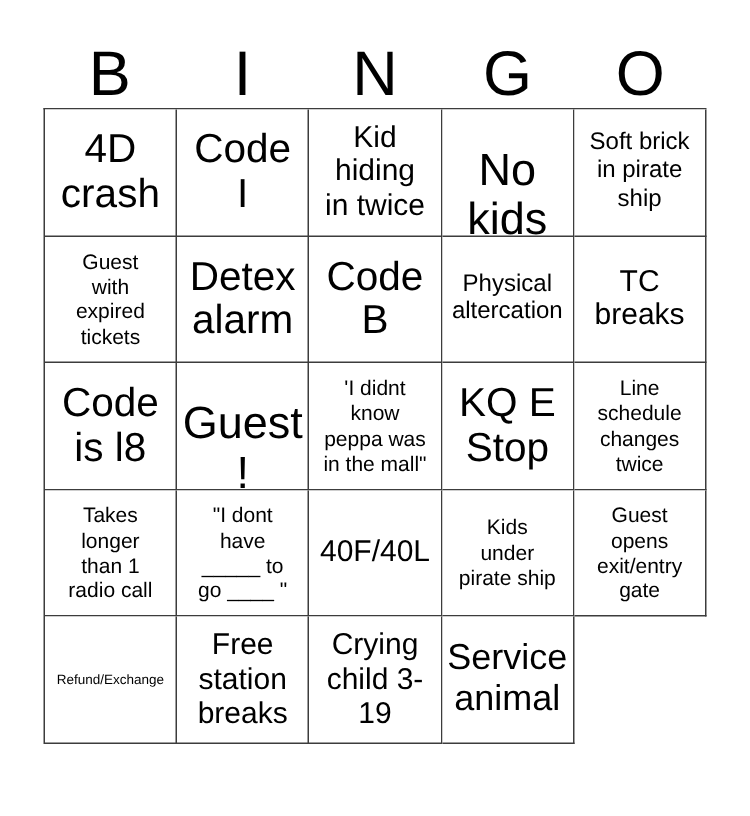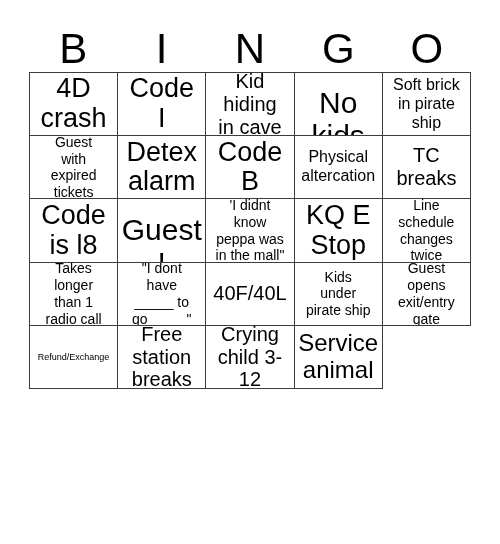--- a/index.html
+++ b/index.html
@@ -44,21 +44,21 @@
     letter-spacing: 0;
     padding-bottom: 2px;
   }
 
   
   #grid {
     position: absolute;
     left: 29px;
     top: 72px;
     width: 442px;
-    height: 317px;
+    height: 424px;
     display: grid;
     grid-template-columns: repeat(5, 1fr);
     grid-template-rows: repeat(5, 1fr);
     border-top: 1px solid #3c3c3c;
     border-left: 1px solid #3c3c3c;
     box-sizing: border-box;
     background: #ffffff;
   }
   .cell {
     border-right: 1px solid #3c3c3c;
@@ -109,21 +109,21 @@
         <span class="cell-text">4D
 crash</span>
       </div>
     <div class="cell fs-xl">
         <span class="cell-text">Code
 I</span>
       </div>
     <div class="cell fs-md">
         <span class="cell-text">Kid
 hiding
-in cave</span>
+in twice</span>
       </div>
     <div class="cell fs-xxl">
         <span class="cell-text">No
 kids</span>
       </div>
 
     <div class="cell fs-sm">
         <span class="cell-text">Soft brick
 in pirate
 ship</span>
@@ -206,21 +206,21 @@
         <span class="cell-text">Refund/Exchange</span>
       </div>
     <div class="cell fs-md">
         <span class="cell-text">Free
 station
 breaks</span>
       </div>
     <div class="cell fs-md">
         <span class="cell-text">Crying
 child 3-
-12</span>
+19</span>
       </div>
     <div class="cell fs-lg">
         <span class="cell-text">Service
 animal</span>
       </div>
 
   </div>
 </div>
 
 </body></html>

